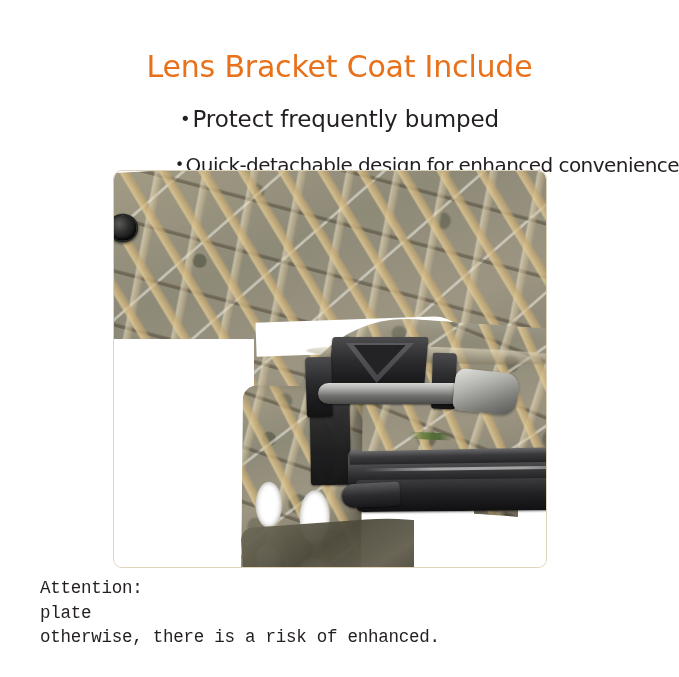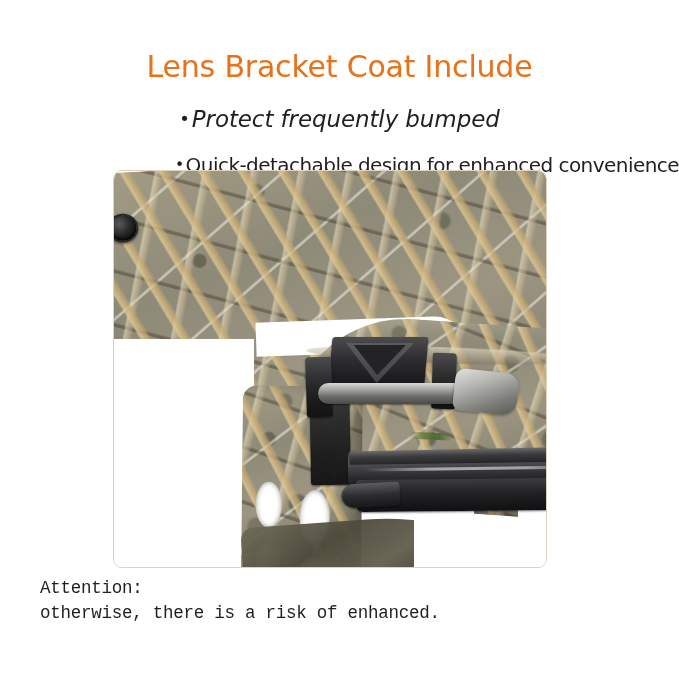--- a/index.html
+++ b/index.html
@@ -33,21 +33,20 @@
     text-align: center;
     color: #231f20;
     white-space: nowrap;
     font-weight: 400;
   }
   .bullet-1 {
     font-size: 23px;
     line-height: 1;
     padding-top: 26px;
     letter-spacing: -0.1px;
-    font-style: italic;
   }
   .bullet-2 {
     font-size: 20px;
     line-height: 1;
     padding-top: 24px;
     letter-spacing: -0.55px;
     text-align: right;
   }
   .bullet-dot {
     font-size: 0.78em;
@@ -506,14 +505,15 @@
     <div class="blk qr-main"></div>
     <div class="qr-highlight"></div>
     <div class="blk qr-lower"></div>
     <div class="blk qr-lever"></div>
 
   </div>
 </div>
 
 <div class="attention">
   <div>Attention:</div>
+  <div>plate</div>
   <div>otherwise, there is a risk of enhanced.</div>
 </div>
 
 </body></html>

